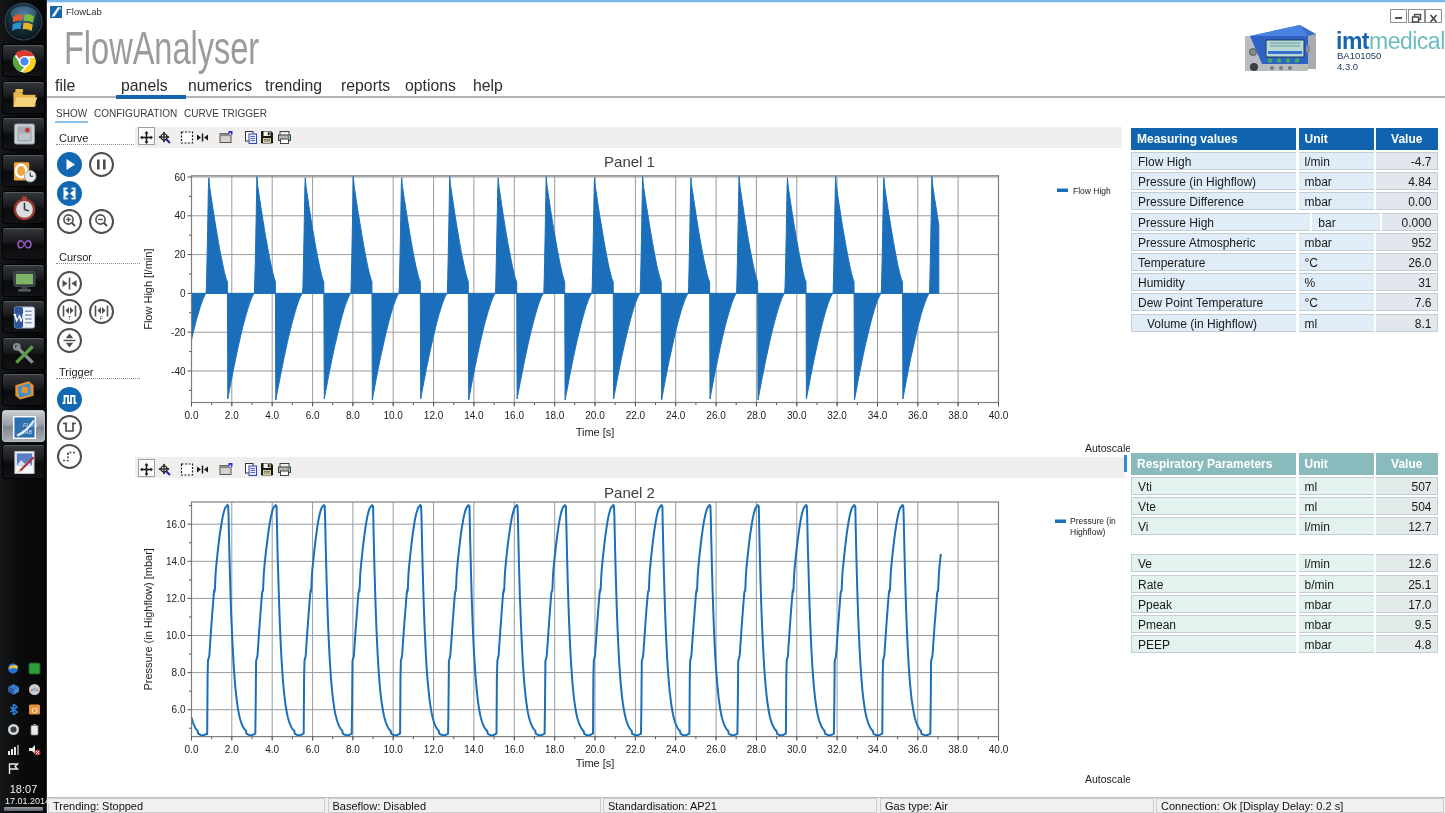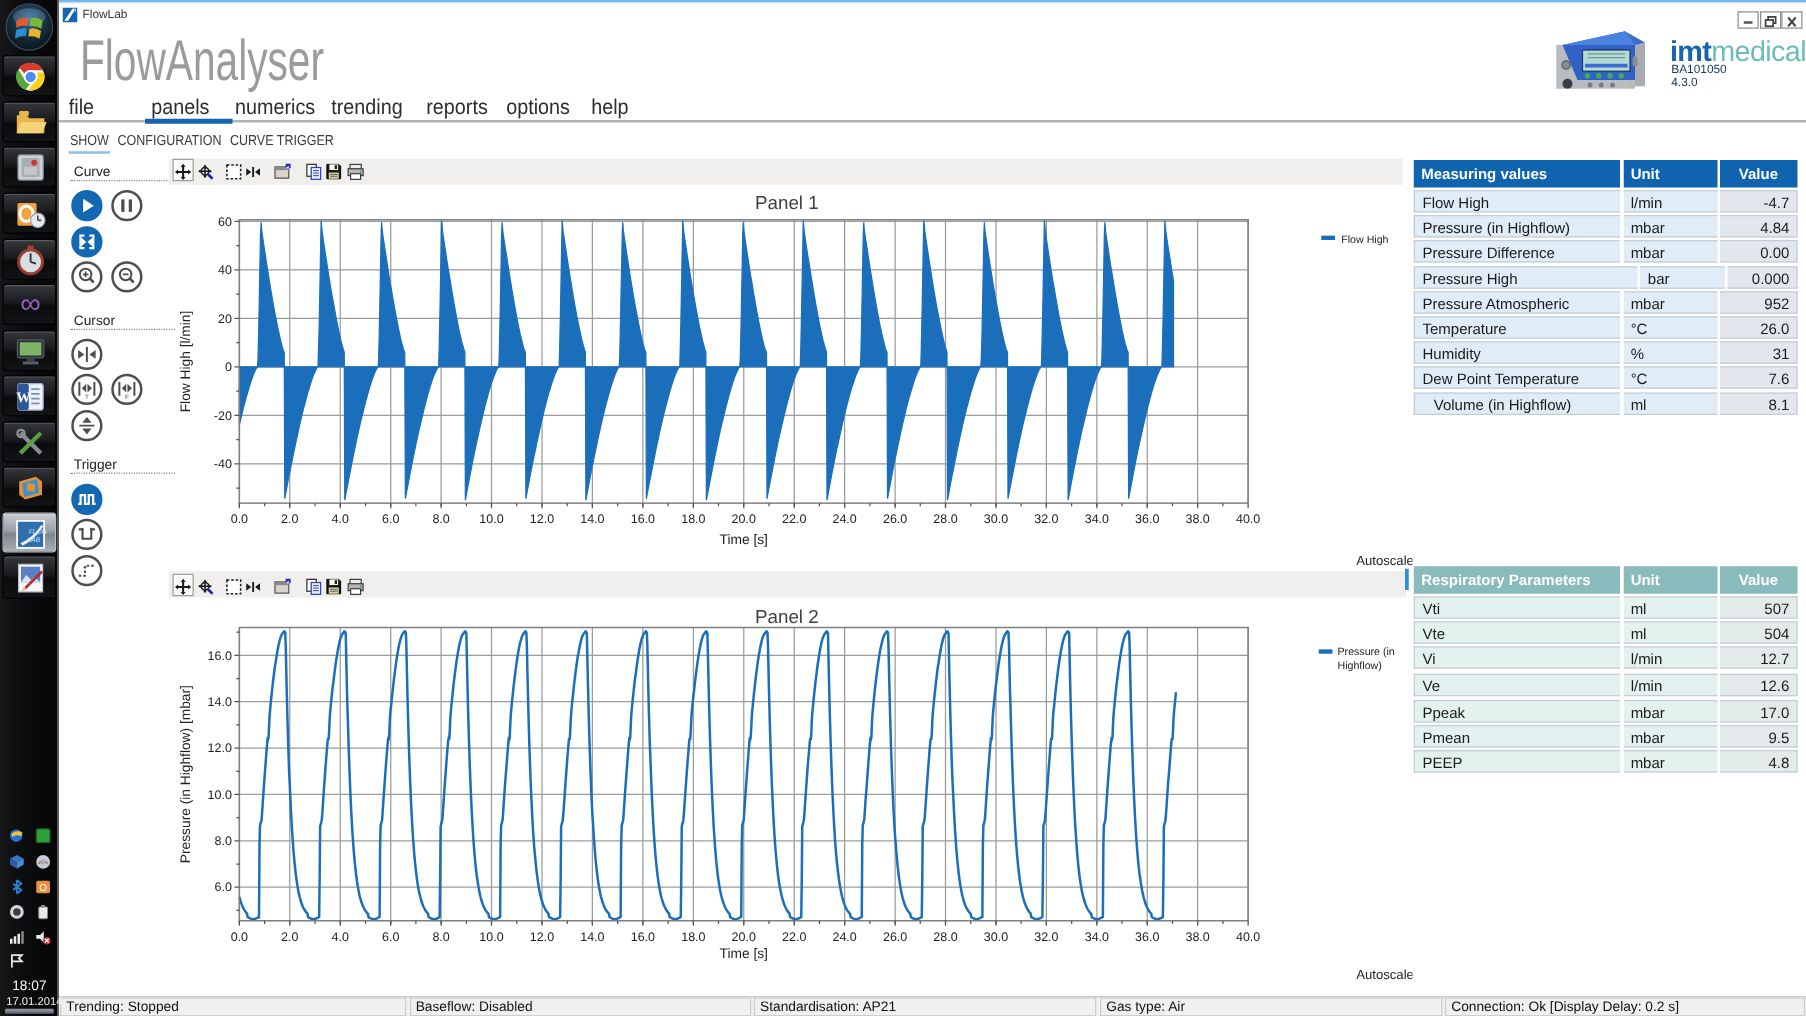--- a/index.html
+++ b/index.html
@@ -693,33 +693,40 @@
       <div style="width:2.5px;"></div>
       <div style="width:61.5px;background:#e2ebe9;text-align:right;padding-right:5px;box-sizing:border-box;border:1px solid #c3cdd6;border-left:none;">507</div>
     </div>
     <div style="display:flex;height:18px;line-height:18px;font-size:12px;color:#1a1a1a;margin-bottom:2.2px;">
       <div style="width:165px;background:#e3f1ef;padding-left:6px;box-sizing:border-box;border:1px solid #c3cdd6;border-right:none;">Vte</div>
       <div style="width:2.5px;"></div>
       <div style="width:75.0px;background:#e3f1ef;padding-left:6px;box-sizing:border-box;border-top:1px solid #c3cdd6;border-bottom:1px solid #c3cdd6;">ml</div>
       <div style="width:2.5px;"></div>
       <div style="width:61.5px;background:#e2ebe9;text-align:right;padding-right:5px;box-sizing:border-box;border:1px solid #c3cdd6;border-left:none;">504</div>
     </div>
-    <div style="display:flex;height:18px;line-height:18px;font-size:12px;color:#1a1a1a;margin-bottom:4px;">
+    <div style="display:flex;height:18px;line-height:18px;font-size:12px;color:#1a1a1a;margin-bottom:19px;">
       <div style="width:165px;background:#e3f1ef;padding-left:6px;box-sizing:border-box;border:1px solid #c3cdd6;border-right:none;">Vi</div>
       <div style="width:2.5px;"></div>
       <div style="width:75.0px;background:#e3f1ef;padding-left:6px;box-sizing:border-box;border-top:1px solid #c3cdd6;border-bottom:1px solid #c3cdd6;">l/min</div>
       <div style="width:2.5px;"></div>
       <div style="width:61.5px;background:#e2ebe9;text-align:right;padding-right:5px;box-sizing:border-box;border:1px solid #c3cdd6;border-left:none;">12.7</div>
     </div>
     <div style="display:flex;height:18px;line-height:18px;font-size:12px;color:#1a1a1a;margin-bottom:2.2px;">
       <div style="width:165px;background:#e3f1ef;padding-left:6px;box-sizing:border-box;border:1px solid #c3cdd6;border-right:none;">Ve</div>
       <div style="width:2.5px;"></div>
       <div style="width:75.0px;background:#e3f1ef;padding-left:6px;box-sizing:border-box;border-top:1px solid #c3cdd6;border-bottom:1px solid #c3cdd6;">l/min</div>
       <div style="width:2.5px;"></div>
       <div style="width:61.5px;background:#e2ebe9;text-align:right;padding-right:5px;box-sizing:border-box;border:1px solid #c3cdd6;border-left:none;">12.6</div>
+    </div>
+    <div style="display:flex;height:18px;line-height:18px;font-size:12px;color:#1a1a1a;margin-bottom:2.2px;">
+      <div style="width:165px;background:#e3f1ef;padding-left:6px;box-sizing:border-box;border:1px solid #c3cdd6;border-right:none;">Rate</div>
+      <div style="width:2.5px;"></div>
+      <div style="width:75.0px;background:#e3f1ef;padding-left:6px;box-sizing:border-box;border-top:1px solid #c3cdd6;border-bottom:1px solid #c3cdd6;">b/min</div>
+      <div style="width:2.5px;"></div>
+      <div style="width:61.5px;background:#e2ebe9;text-align:right;padding-right:5px;box-sizing:border-box;border:1px solid #c3cdd6;border-left:none;">25.1</div>
     </div>
     <div style="display:flex;height:18px;line-height:18px;font-size:12px;color:#1a1a1a;margin-bottom:2.2px;">
       <div style="width:165px;background:#e3f1ef;padding-left:6px;box-sizing:border-box;border:1px solid #c3cdd6;border-right:none;">Ppeak</div>
       <div style="width:2.5px;"></div>
       <div style="width:75.0px;background:#e3f1ef;padding-left:6px;box-sizing:border-box;border-top:1px solid #c3cdd6;border-bottom:1px solid #c3cdd6;">mbar</div>
       <div style="width:2.5px;"></div>
       <div style="width:61.5px;background:#e2ebe9;text-align:right;padding-right:5px;box-sizing:border-box;border:1px solid #c3cdd6;border-left:none;">17.0</div>
     </div>
     <div style="display:flex;height:18px;line-height:18px;font-size:12px;color:#1a1a1a;margin-bottom:2.2px;">
       <div style="width:165px;background:#e3f1ef;padding-left:6px;box-sizing:border-box;border:1px solid #c3cdd6;border-right:none;">Pmean</div>

